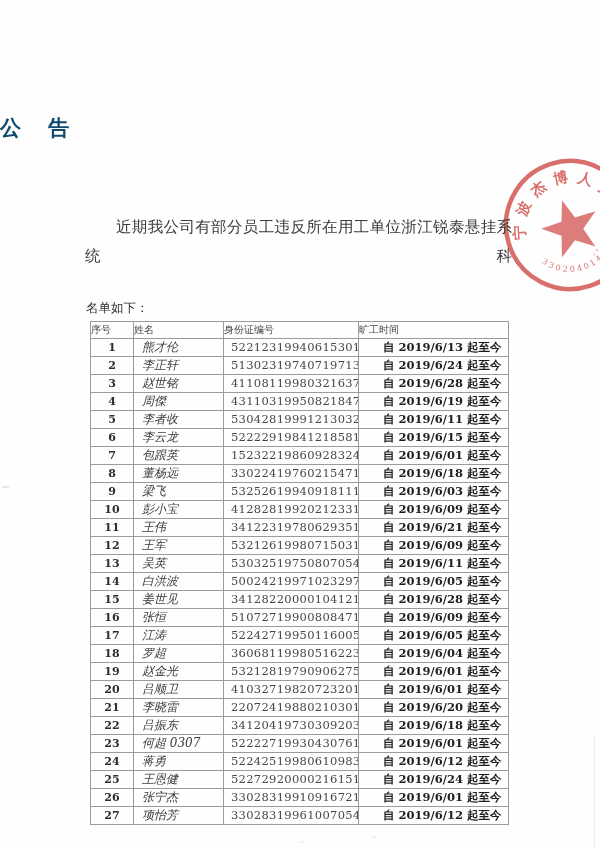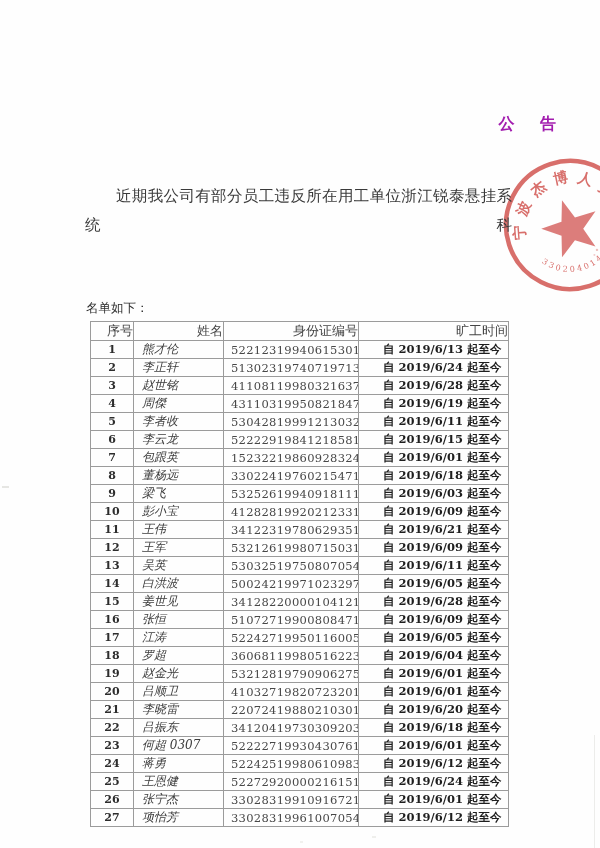--- a/index.html
+++ b/index.html
@@ -5,29 +5,29 @@
   * { margin: 0; padding: 0; box-sizing: border-box; }
   body { background: #888; font-family: "DejaVu Serif", "Liberation Serif", serif; }
   .page {
     position: relative;
     width: 600px; height: 848px;
     background: #fefefe;
     overflow: hidden;
   }
   .doc-title {
     position: absolute; left: 0; top: 114px; width: 566px;
-    text-align: right;
-    font-size: 16px; font-weight: bold; color: #a21caf;
+    text-align: left;
+    font-size: 21px; font-weight: bold; color: #0c4a6e;
     letter-spacing: 10px;
   }
   .body-text {
     position: absolute; left: 85px; top: 182px; width: 427px;
     font-size: 15.5px; line-height: 29px; color: #3a3a3a;
   }
-  .body-line { text-align: justify; text-align-last: justify; text-justify: inter-ideograph; }
+  .body-line { text-align: justify; text-align-last: justify; text-justify: inter-ideograph; margin-top: 31px; }
   .body-line.first { text-indent: 2em; }
   .body-line.last { text-align: left; text-align-last: left; }
   .list-intro {
     position: absolute; left: 86px; top: 300px;
     font-size: 12.5px; font-weight: normal; color: #2e2e2e;
   }
   .roster {
     position: absolute; left: 90px; top: 321px;
     border-collapse: collapse;
     table-layout: fixed;
@@ -35,21 +35,21 @@
     font-size: 11px; color: #3c3c3c;
   }
   .roster th, .roster td {
     border: 1px solid #9b9b9b;
     height: 16.5px;
     padding: 0;
     overflow: hidden;
     white-space: nowrap;
     font-weight: normal;
   }
-  .roster th { text-align: right; color: #454545; font-size: 13px; margin-top: 24px; }
+  .roster th { text-align: left; color: #454545; font-size: 10px; margin-top: 24px; }
   .roster td.col-no { text-align: center; font-weight: bold; color: #2d2d2d; }
   .roster td.col-name { padding-left: 8px; font-size: 12px; font-style: italic; }
   .roster td.col-id { padding-left: 7px; font-size: 11.5px; letter-spacing: 0.3px; color: #474747; }
   .roster td.col-absence { padding-left: 24px; font-weight: bold; font-size: 11.5px; color: #1e1e1e; }
   .stamp { position: absolute; left: 488px; top: 143px; }
   .artifact { position: absolute; background: #e6e6e3; }
   .a1 { left: 594px; top: 735px; width: 1px; height: 113px; background:#ececea; }
   .a2 { left: 2px; top: 486px; width: 7px; height: 2px; }
   .a3 { left: 372px; top: 836px; width: 4px; height: 2px; background:#efefec; }
   .a4 { left: 300px; top: 841px; width: 3px; height: 2px; background:#f1f1ee; }

